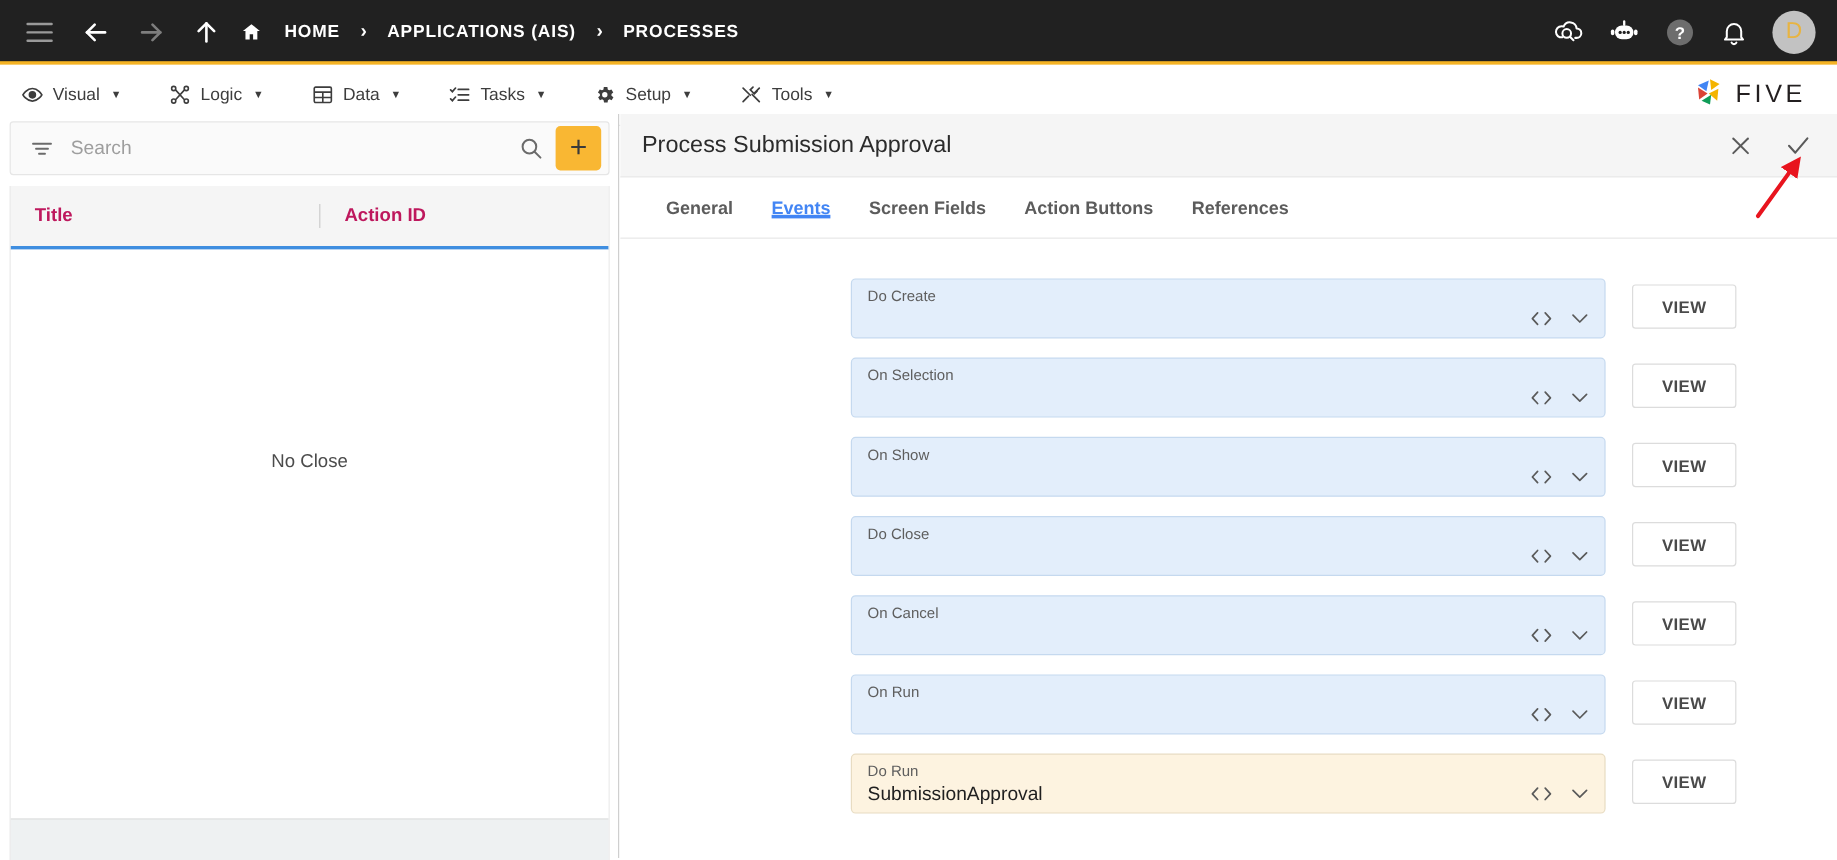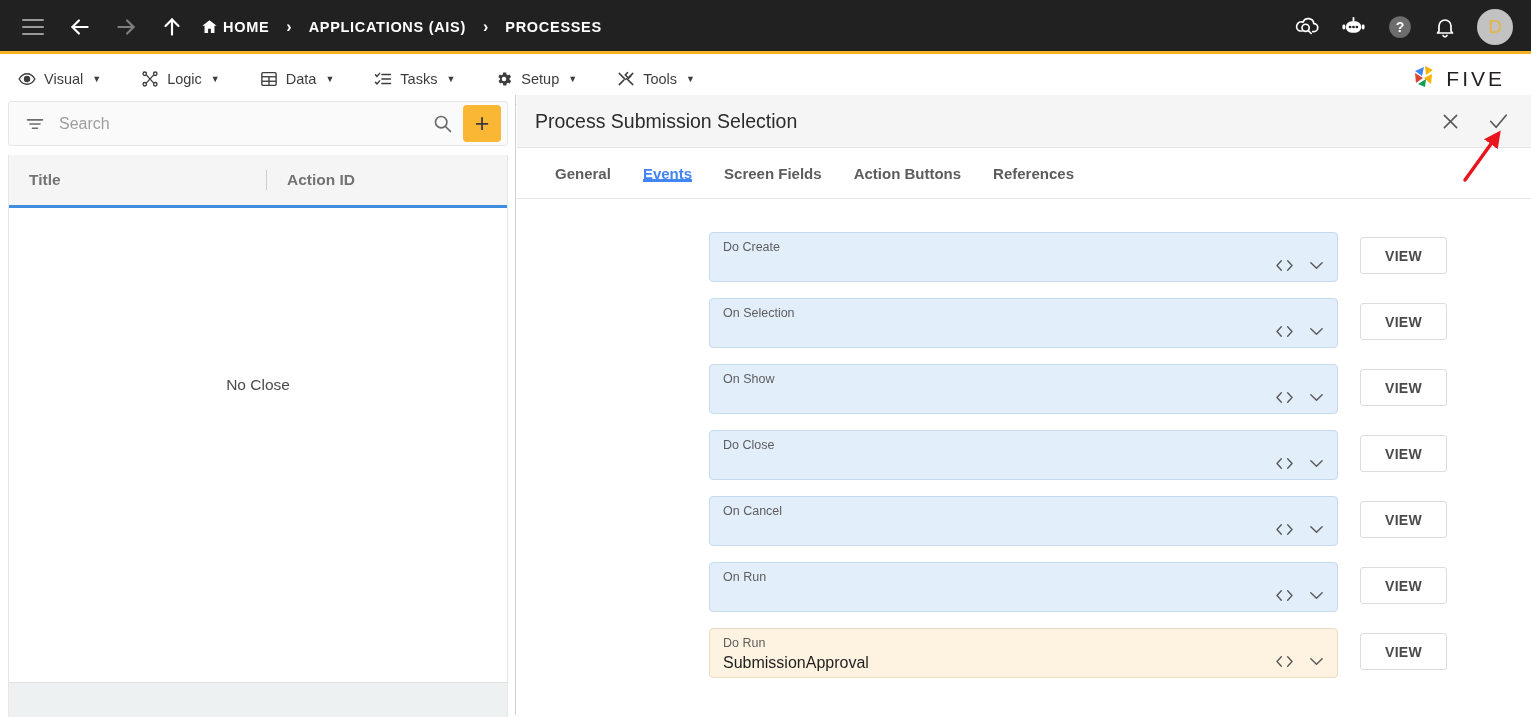--- a/index.html
+++ b/index.html
@@ -38,21 +38,21 @@
 
   .crumbs { display: flex; align-items: center; margin-left: 10px; }
   .crumb {
     color: #ffffff;
     font-size: 14.5px;
     font-weight: bold;
     letter-spacing: 0.7px;
     cursor: pointer;
     white-space: nowrap;
   }
-  .crumb.home { display: flex; align-items: center; gap: 5px; text-align: center; }
+  .crumb.home { display: flex; align-items: center; gap: 19px; text-align: center; }
   .crumb-sep {
     color: #ffffff;
     font-size: 16px;
     margin: 0 17px;
     font-weight: 600;
     line-height: 1;
   }
 
   .avatar {
     width: 36px; height: 36px;
@@ -164,21 +164,21 @@
     height: 53px;
     background: #f5f5f5;
     border-bottom: 3px solid #3f8ee0;
     display: flex;
     align-items: center;
     padding-left: 20px;
   }
   .grid-col {
     font-size: 15.5px;
     font-weight: bold;
-    color: #737373;
+    color: #be185d;
     cursor: pointer;
   }
   .grid-col-1 { width: 237px; }
   .col-divider { width: 1px; height: 20px; background: #cdcdcd; margin-right: 20px; }
   .grid-body {
     height: 474px;
     display: flex;
     align-items: flex-start;
     justify-content: center;
     padding-top: 168px;
@@ -520,21 +520,21 @@
     <div class="grid-body">
       <div class="no-rows">No Close</div>
     </div>
     <div class="grid-footer"></div>
   </div>
 </div>
 
 <div class="right-panel">
 
   <div class="rp-header">
-    <div class="rp-title">Process Submission Selection</div>
+    <div class="rp-title">Process Submission Approval</div>
     <div class="rp-actions">
       <div class="rp-act">
         <svg width="21" height="21" viewBox="0 0 24 24" fill="none" stroke="#5a5a5a" stroke-width="1.9" stroke-linecap="round">
           <line x1="5" y1="5" x2="19" y2="19"></line>
             <line x1="19" y1="5" x2="5" y2="19"></line>
         </svg>
       </div>
       <div class="rp-act">
         <svg width="23" height="23" viewBox="0 0 24 24" fill="none" stroke="#5a5a5a" stroke-width="1.8" stroke-linecap="round" stroke-linejoin="round">
           <polyline points="4 12 9.5 18 20 5.5"></polyline>

